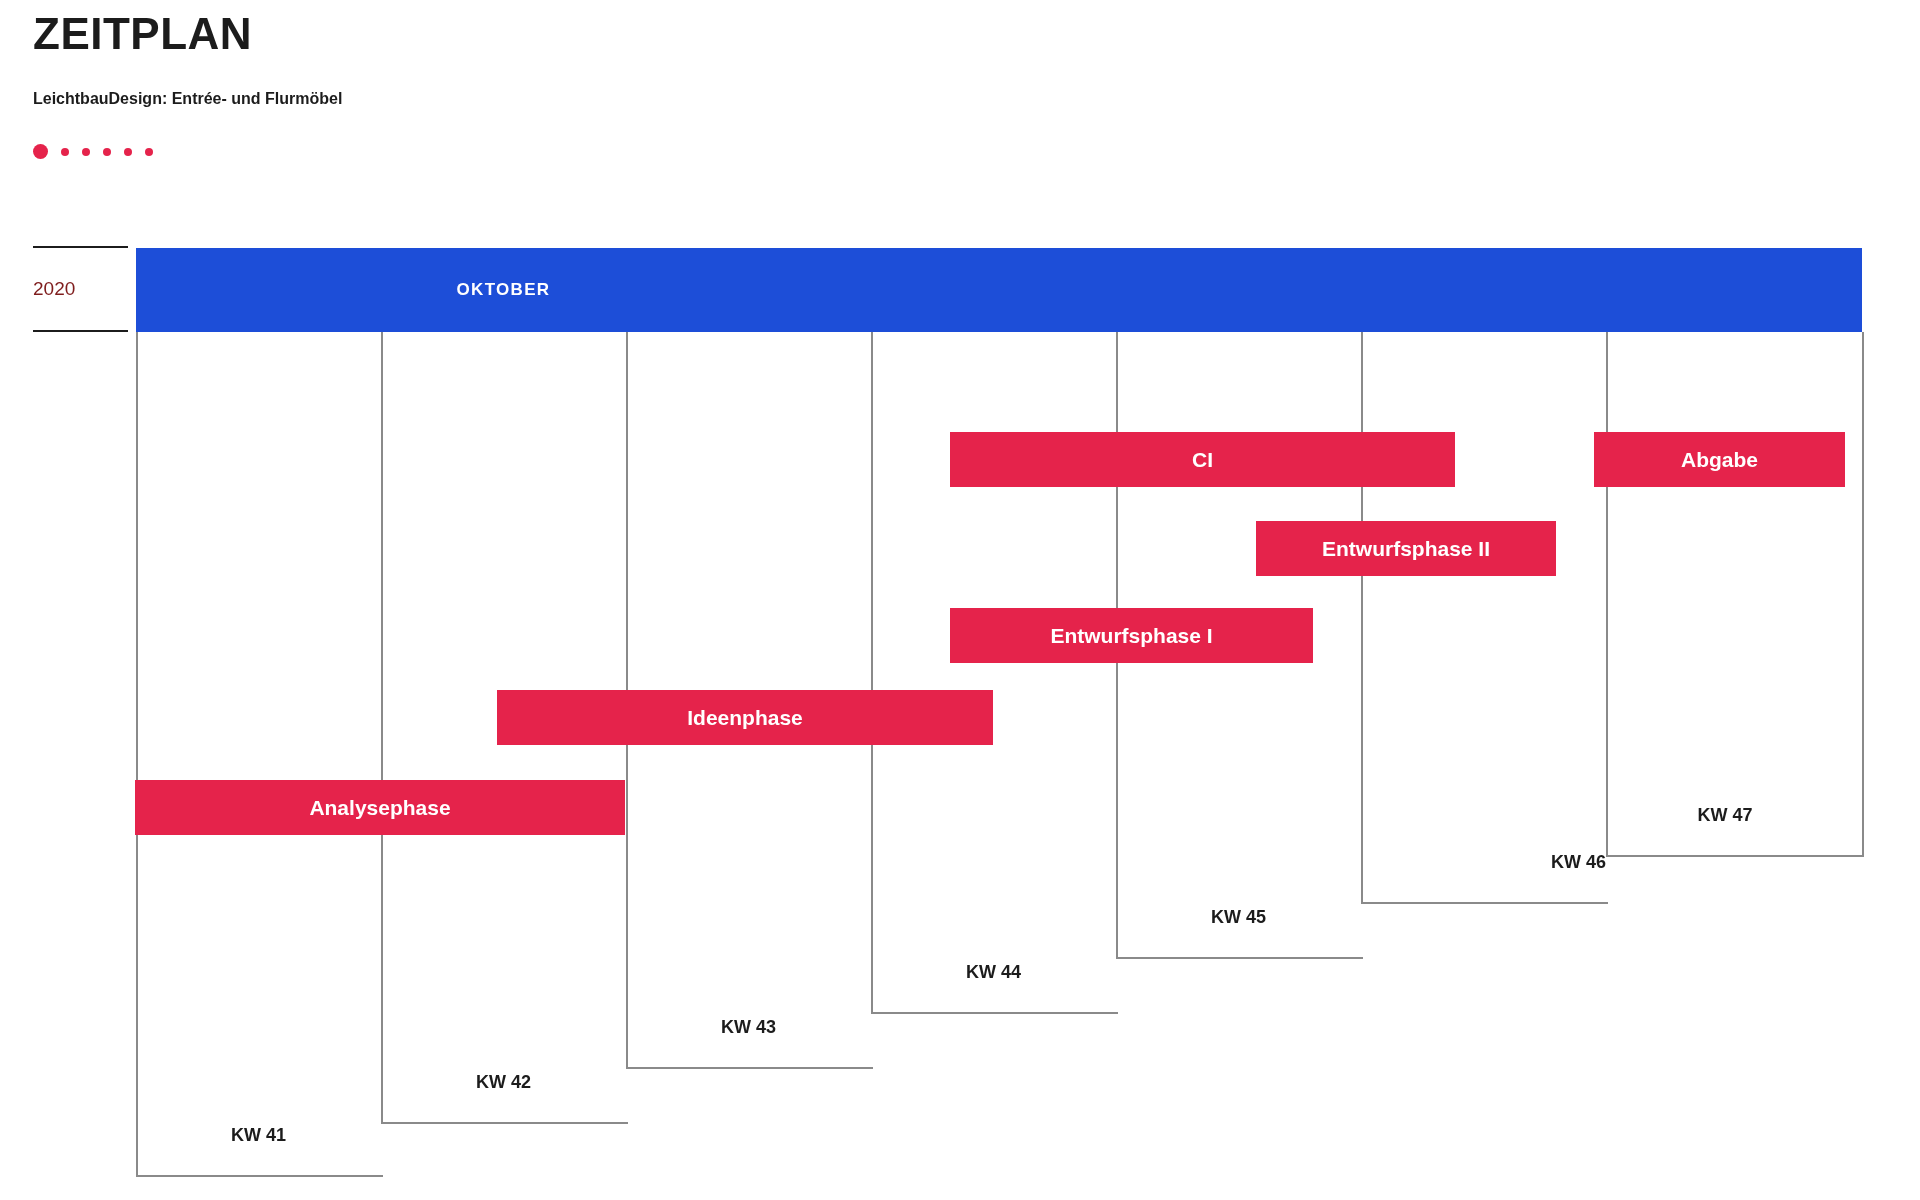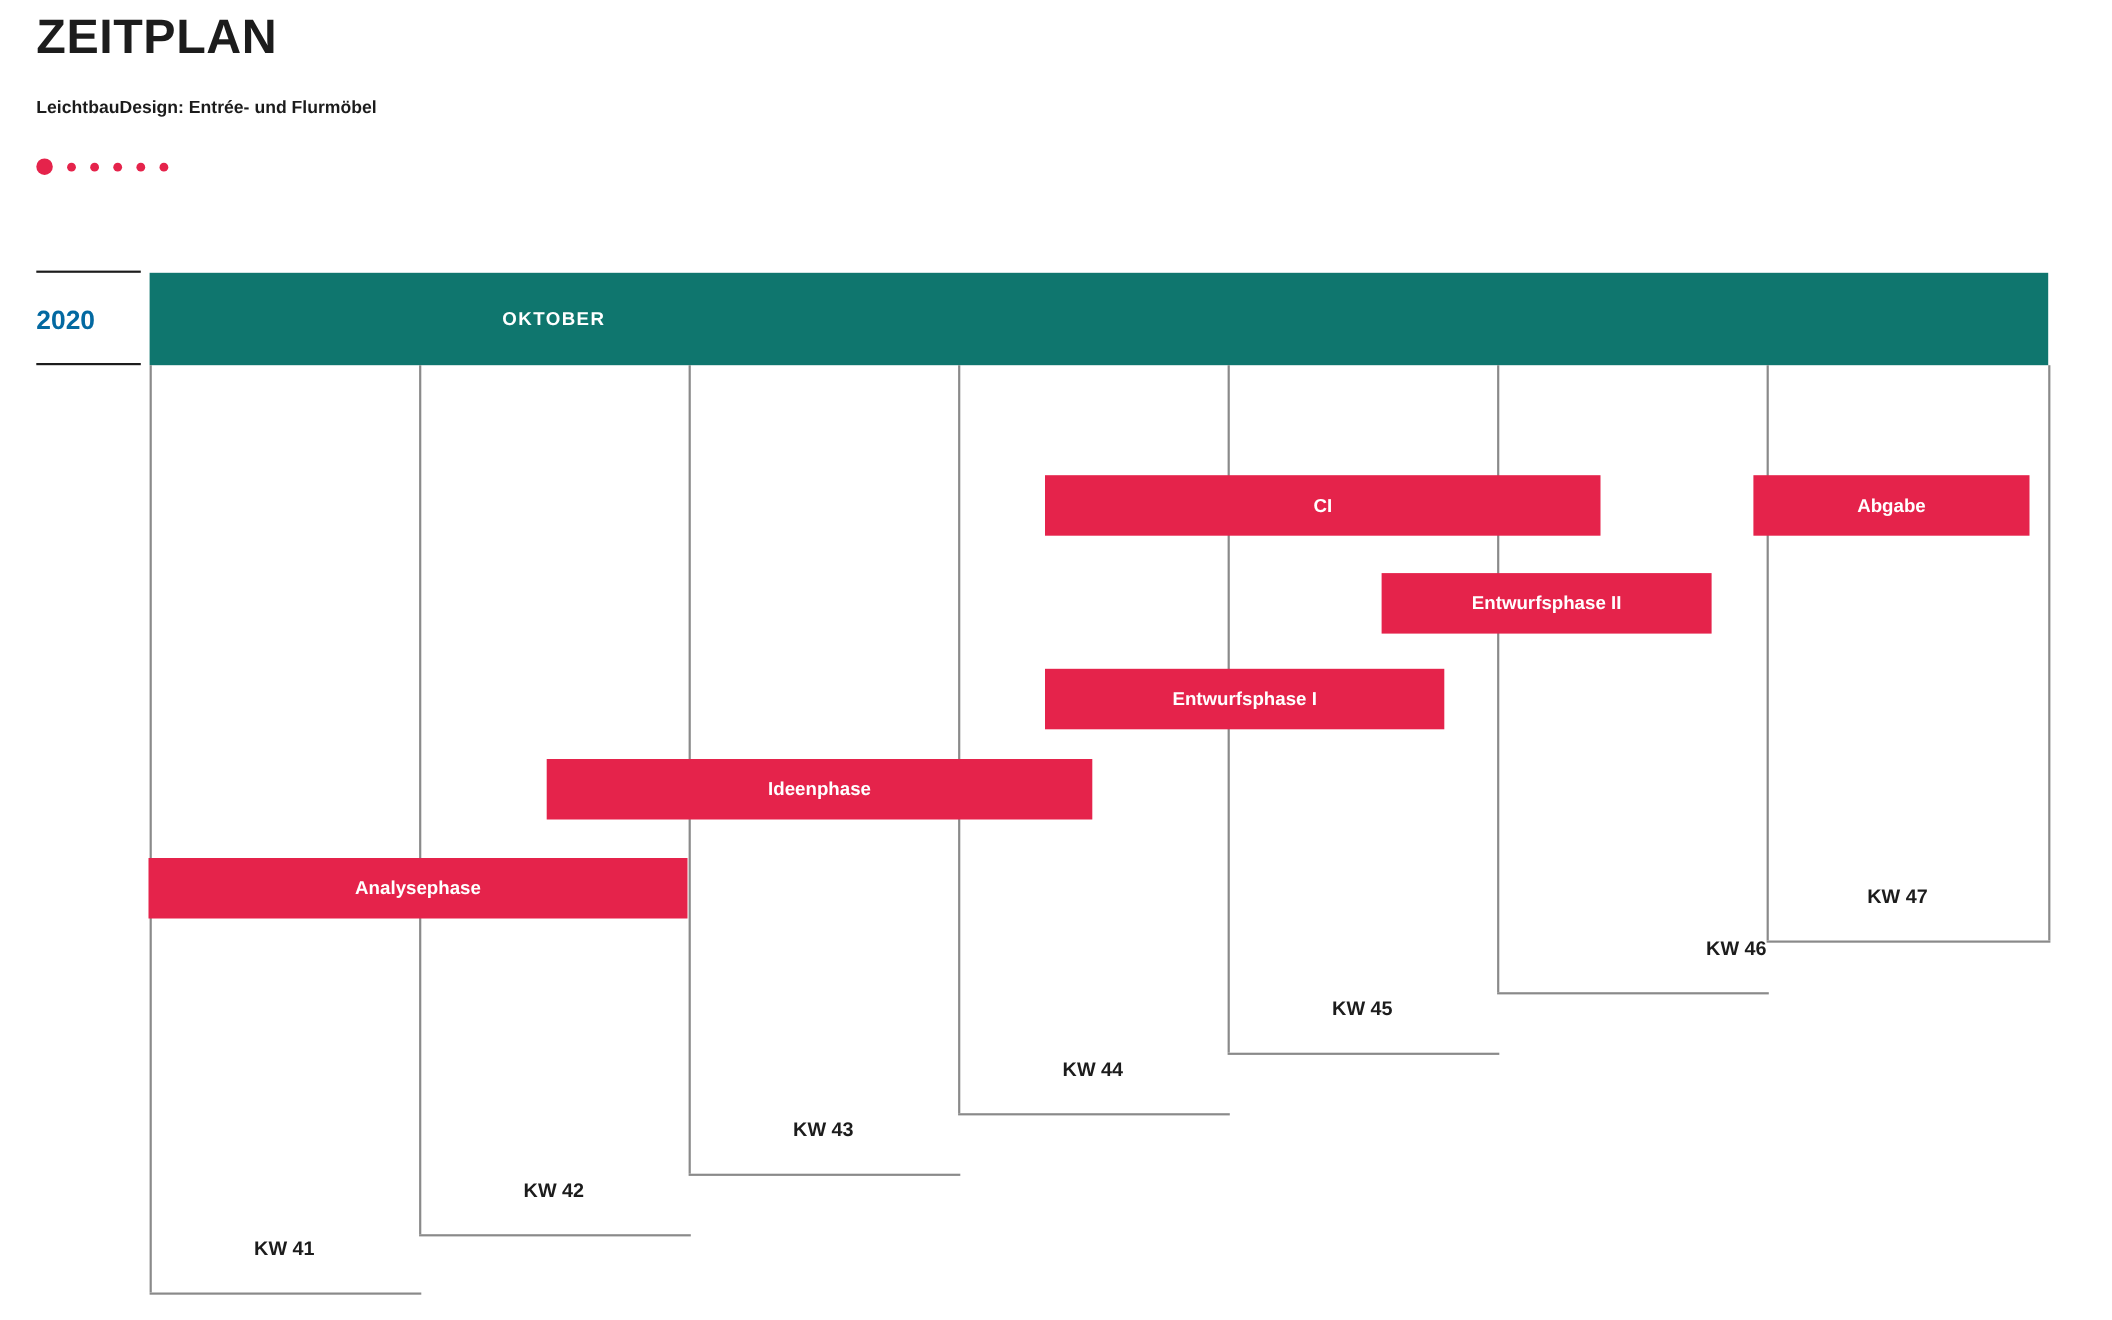--- a/index.html
+++ b/index.html
@@ -26,27 +26,27 @@
   .dot.big { width: 15px; height: 15px; }
   .dot.small { width: 8px; height: 8px; }
 
   
   .year-cell { position: absolute; left: 33px; top: 246px; width: 95px; height: 86px; }
   .year-line { position: absolute; left: 0; width: 95px; height: 2px; background: #1c1c1c; }
   .year-line.top { top: 0; }
   .year-line.bottom { bottom: 0; }
   .year-label {
     position: absolute; left: 0; top: 32px;
-    font-size: 24px; font-weight: bold; color: #0369a1;
+    font-size: 19px; font-weight: normal; color: #7f1d1d;
   }
 
   
   .month-bar {
     position: absolute; left: 136px; top: 248px;
-    width: 1726px; height: 84px; background: #0f766e;
+    width: 1726px; height: 84px; background: #1d4ed8;
   }
   .month-label {
     position: absolute; top: 0; height: 84px;
     display: flex; align-items: center; justify-content: center;
     color: #ffffff; font-size: 17px; font-weight: bold; letter-spacing: 1.3px;
   }
 
   
   .grid-layer { position: absolute; left: 0; top: 332px; width: 1920px; height: 868px; }
   .vline { position: absolute; width: 2px; background: #8a8a8a; top: 0; }
@@ -55,21 +55,21 @@
     position: absolute;
     font-size: 18px; font-weight: bold; color: #1c1c1c;
     white-space: nowrap;
   }
 
   
   .bar {
     position: absolute; height: 55px;
     background: #e5234b;
     display: flex; align-items: center; justify-content: center;
-    color: #ffffff; font-size: 17px; font-weight: bold;
+    color: #ffffff; font-size: 21px; font-weight: bold;
     white-space: nowrap;
   }
 </style>
 </head>
 <body>
 
 <div id="root">
 
   <div class="title">ZEITPLAN</div>
   <div class="subtitle">LeichtbauDesign: Entrée- und Flurmöbel</div>

